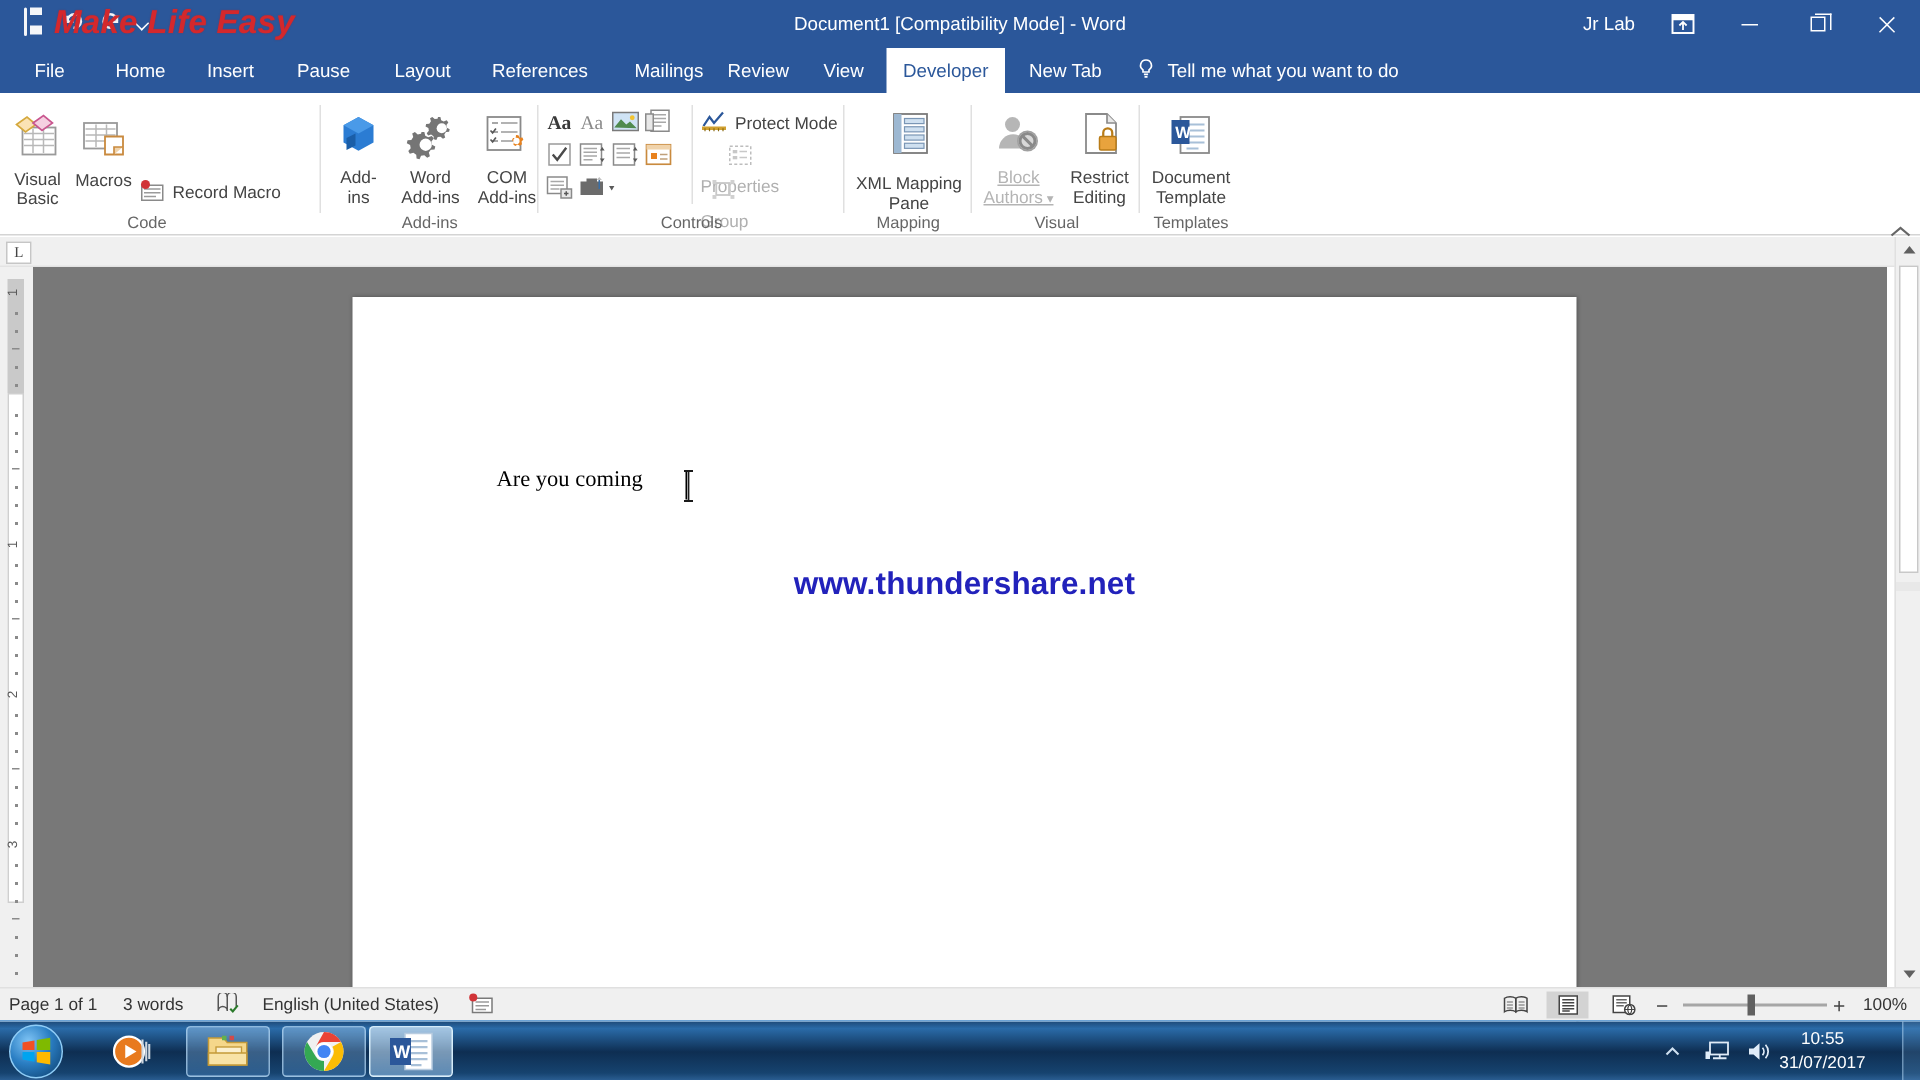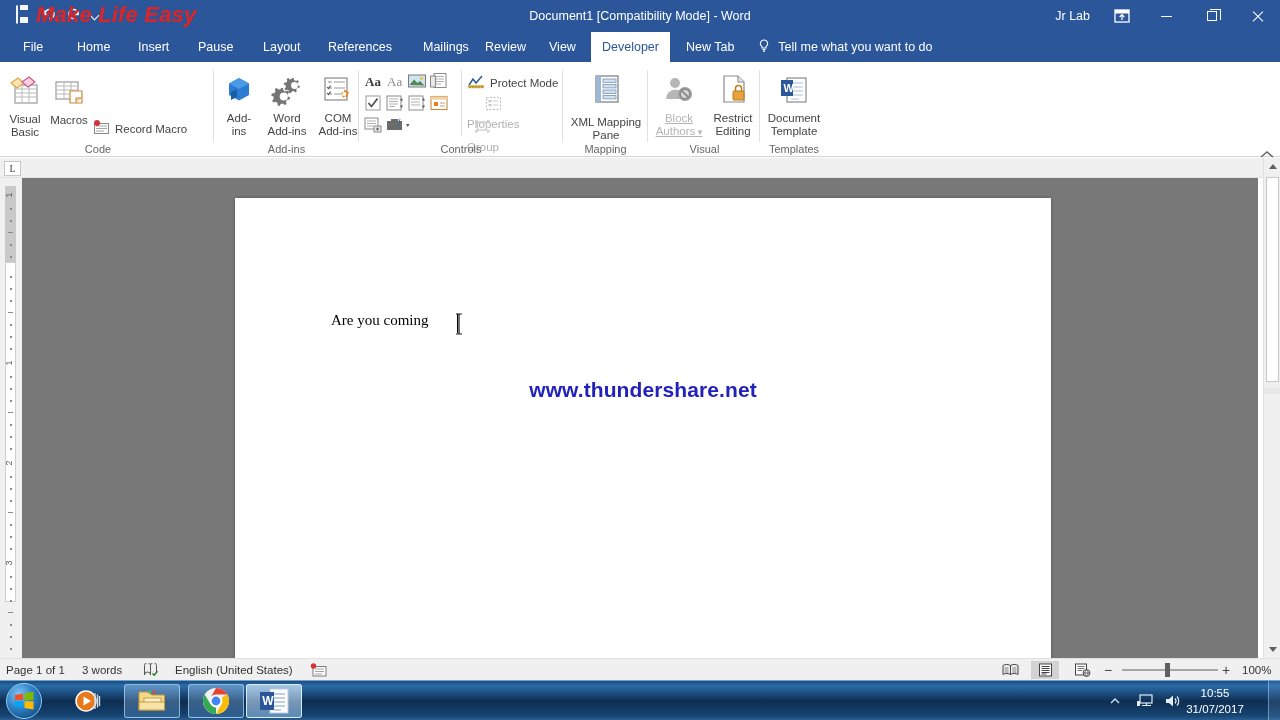--- a/index.html
+++ b/index.html
@@ -199,21 +199,21 @@
   .vs-track-split { position:absolute; left:0; top:230px; width:17px; height:6px; background:#e8e8e8; }
   .arrow-up { width:0;height:0;border-left:4px solid transparent;border-right:4px solid transparent;border-bottom:5px solid #606060; }
   .arrow-dn { width:0;height:0;border-left:4px solid transparent;border-right:4px solid transparent;border-top:5px solid #606060; }
 
   
   .statusbar {
     position: absolute; top: 658px; left: 0; width: 1280px; height: 22px;
     background: #f0f0f0; border-top: 1px solid #e0e0e0;
     font-size: 11.5px; color: #333333;
   }
-  .sb-item { position: absolute; top: 0; height: 22px; line-height: 22px; white-space: nowrap; cursor: default; }
+  .sb-item { position: absolute; top: 0; height: 22px; line-height: 22px; white-space: nowrap; cursor: default; text-align: center; }
   .view-btn {
     position: absolute; top: 2px; width: 28px; height: 18px;
     display: flex; align-items: center; justify-content: center; cursor: default;
   }
   .view-btn.active { background: #d3d3d3; }
   .zoom-slider { position: absolute; top: 10px; height: 2px; background: #a6a6a6; }
   .zoom-thumb { position: absolute; top: 4px; width: 5px; height: 14px; background: #606060; }
   .zoom-pm { position: absolute; top: 0; height: 22px; line-height: 22px; font-size: 14px; color: #444; cursor: default; }
 
   

